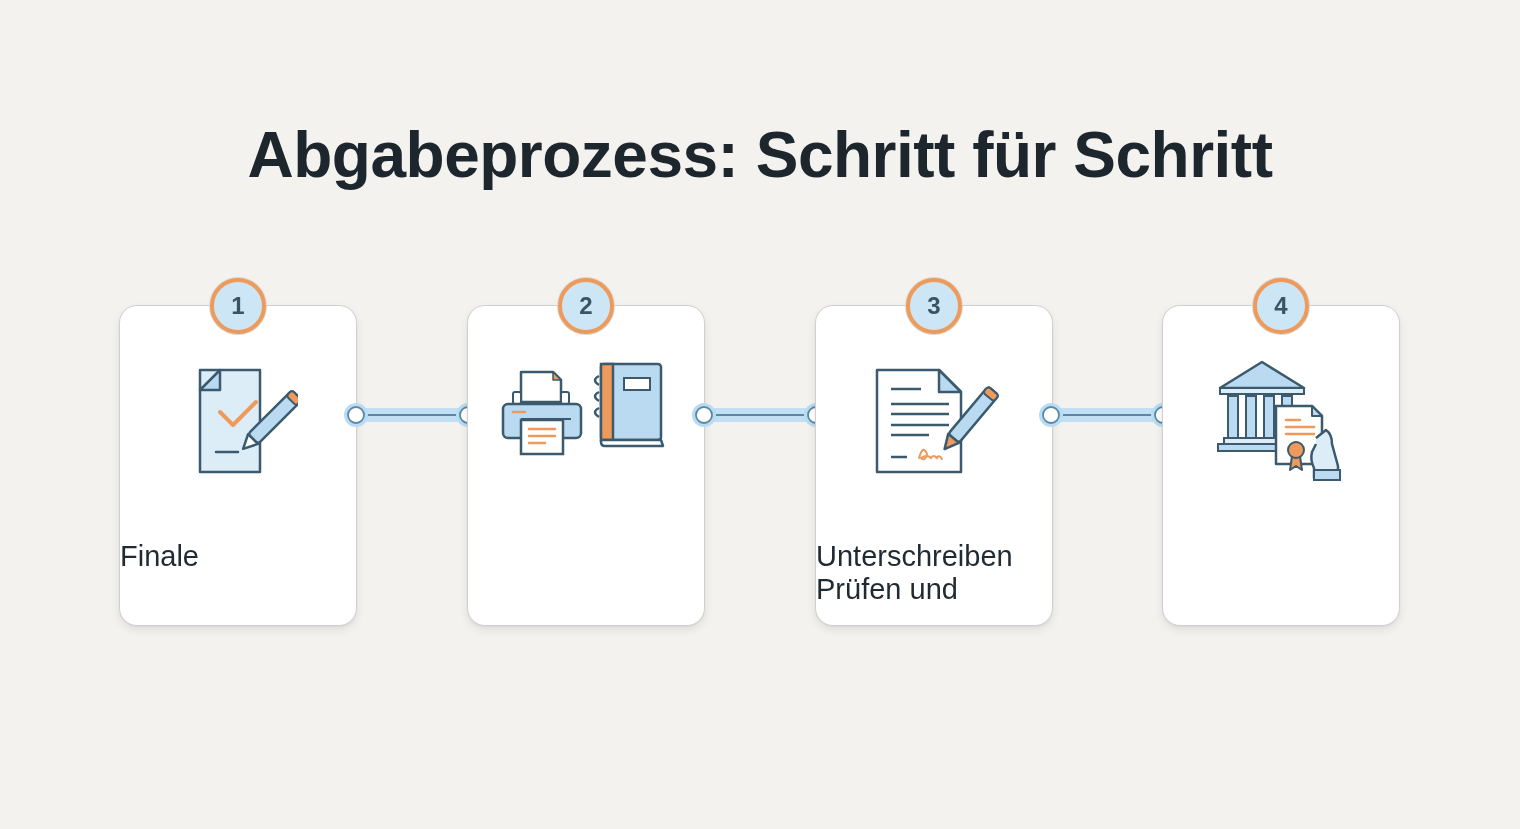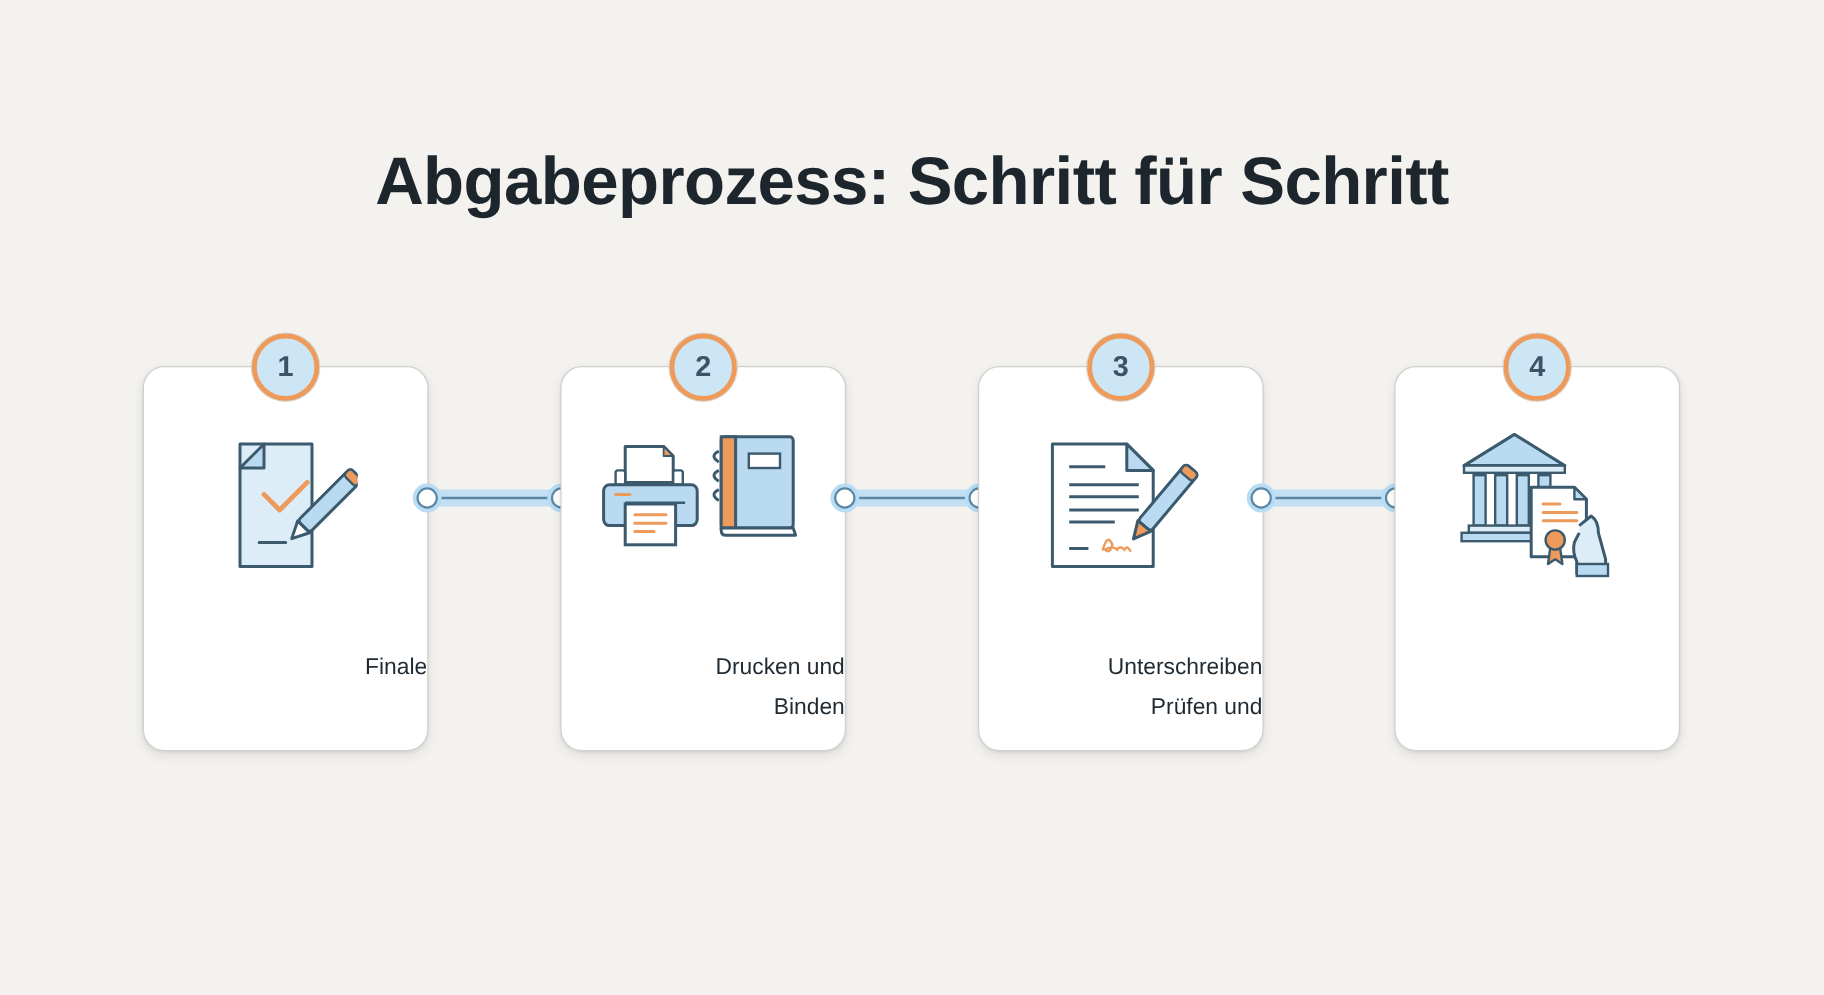--- a/index.html
+++ b/index.html
@@ -8,21 +8,21 @@
     background: #f3f2ef;
     font-family: "Liberation Sans", sans-serif;
     color: #1f2a33;
     position: relative;
   }
   .title {
     position: absolute;
     left: 0; right: 0;
     top: 118px;
     text-align: center;
-    font-size: 56px;
+    font-size: 64px;
     font-weight: bold;
     letter-spacing: -0.5px;
     color: #1d262d;
   }
   .card {
     position: absolute;
     top: 305px;
     width: 238px;
     height: 321px;
     background: #ffffff;
@@ -49,22 +49,22 @@
     position: absolute;
     top: 52px;
     left: 0; right: 0;
     height: 128px;
     display: flex; align-items: center; justify-content: center;
   }
   .label {
     position: absolute;
     left: 0; right: 0;
     top: 234px;
-    text-align: right;
-    font-size: 19px;
+    text-align: left;
+    font-size: 29px;
     line-height: 33px;
     color: #1f2a33;
   }
   .connector {
     position: absolute;
     top: 400px;
     height: 30px;
   }
 </style>
 </head>
@@ -119,24 +119,20 @@
       <line x1="28" y1="81" x2="44" y2="81" stroke="#ee9a5a" stroke-width="2.5" stroke-linecap="round"></line>
 
       <rect x="100" y="2" width="60" height="76" rx="3" fill="#b9daf0" stroke="#3b5a6e" stroke-width="2.5"></rect>
       <rect x="100" y="2" width="12" height="76" fill="#ee9a5a" stroke="#3b5a6e" stroke-width="2.5"></rect>
       <rect x="123" y="16" width="26" height="12" fill="#fff" stroke="#3b5a6e" stroke-width="2"></rect>
       <path d="M100 78 H160 L162 84 H104 Q100 84 100 80 Z" fill="#fff" stroke="#3b5a6e" stroke-width="2.5" stroke-linejoin="round"></path>
       <path d="M98 14 q-8 4 0 9" fill="none" stroke="#3b5a6e" stroke-width="2.5"></path>
       <path d="M98 30 q-8 4 0 9" fill="none" stroke="#3b5a6e" stroke-width="2.5"></path>
       <path d="M98 46 q-8 4 0 9" fill="none" stroke="#3b5a6e" stroke-width="2.5"></path>
     </svg>
-  </div>
-  <div class="label">
-    <div>Drucken und</div>
-    <div>Binden</div>
   </div>
 </div>
 
 <svg class="connector" style="left:690px;" width="140" height="30" viewBox="0 0 140 30">
   <rect x="4" y="8" width="132" height="14" rx="7" fill="#b8dcf3" opacity="0.85"></rect>
   <line x1="14" y1="15" x2="126" y2="15" stroke="#5c87a3" stroke-width="2"></line>
   <circle cx="14" cy="15" r="12" fill="#b8dcf3"></circle>
   <circle cx="14" cy="15" r="8" fill="#fff" stroke="#5c87a3" stroke-width="1.8"></circle>
   <circle cx="126" cy="15" r="12" fill="#b8dcf3"></circle>
   <circle cx="126" cy="15" r="8" fill="#fff" stroke="#5c87a3" stroke-width="1.8"></circle>

